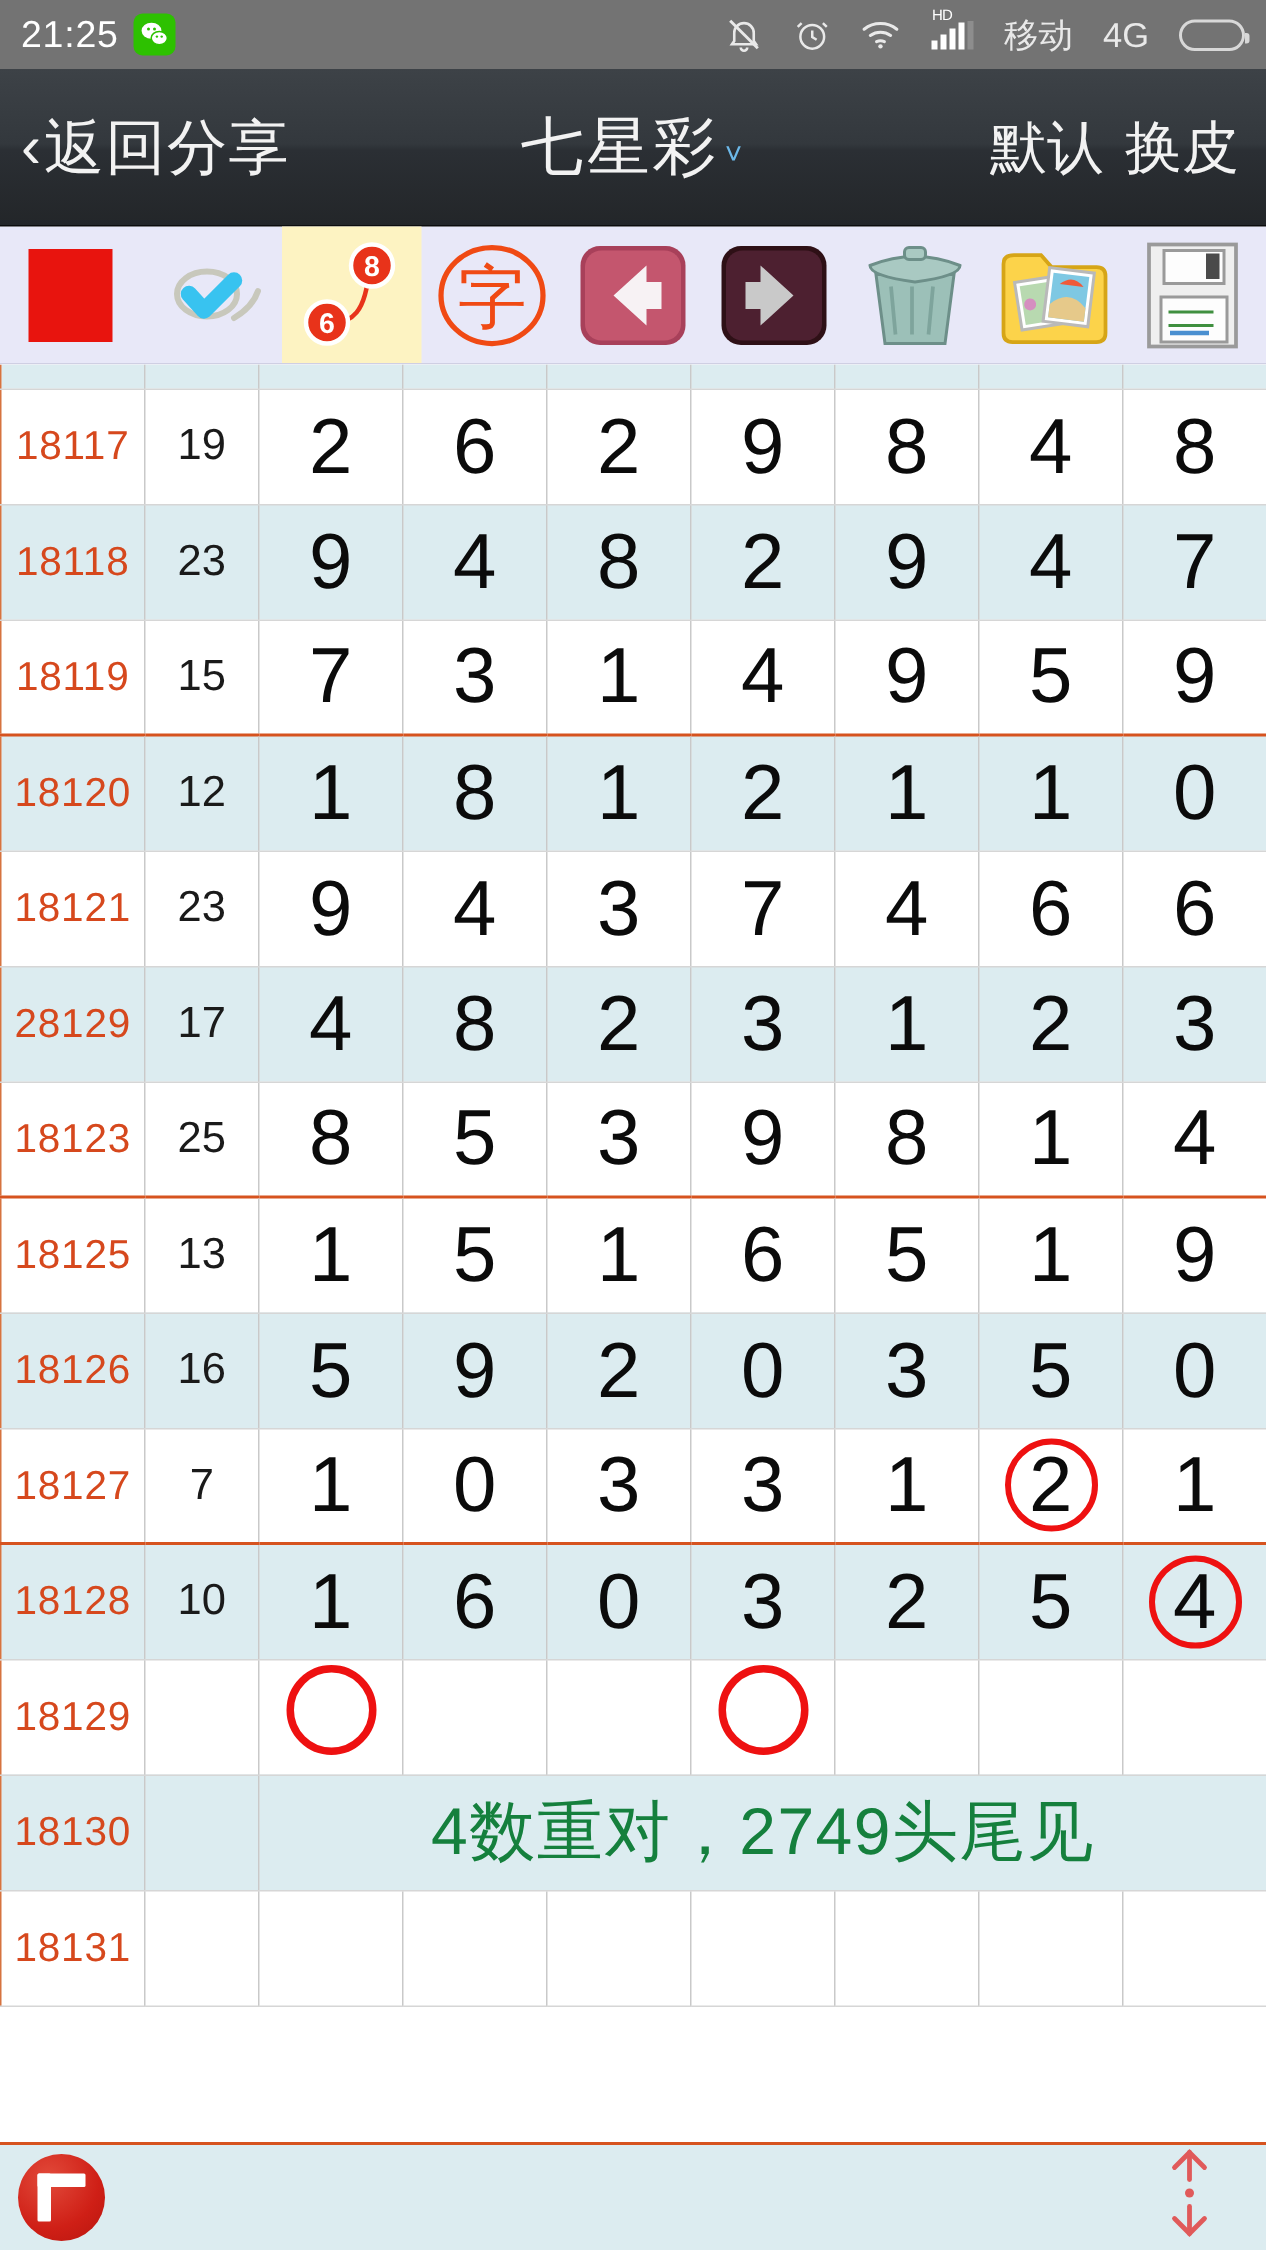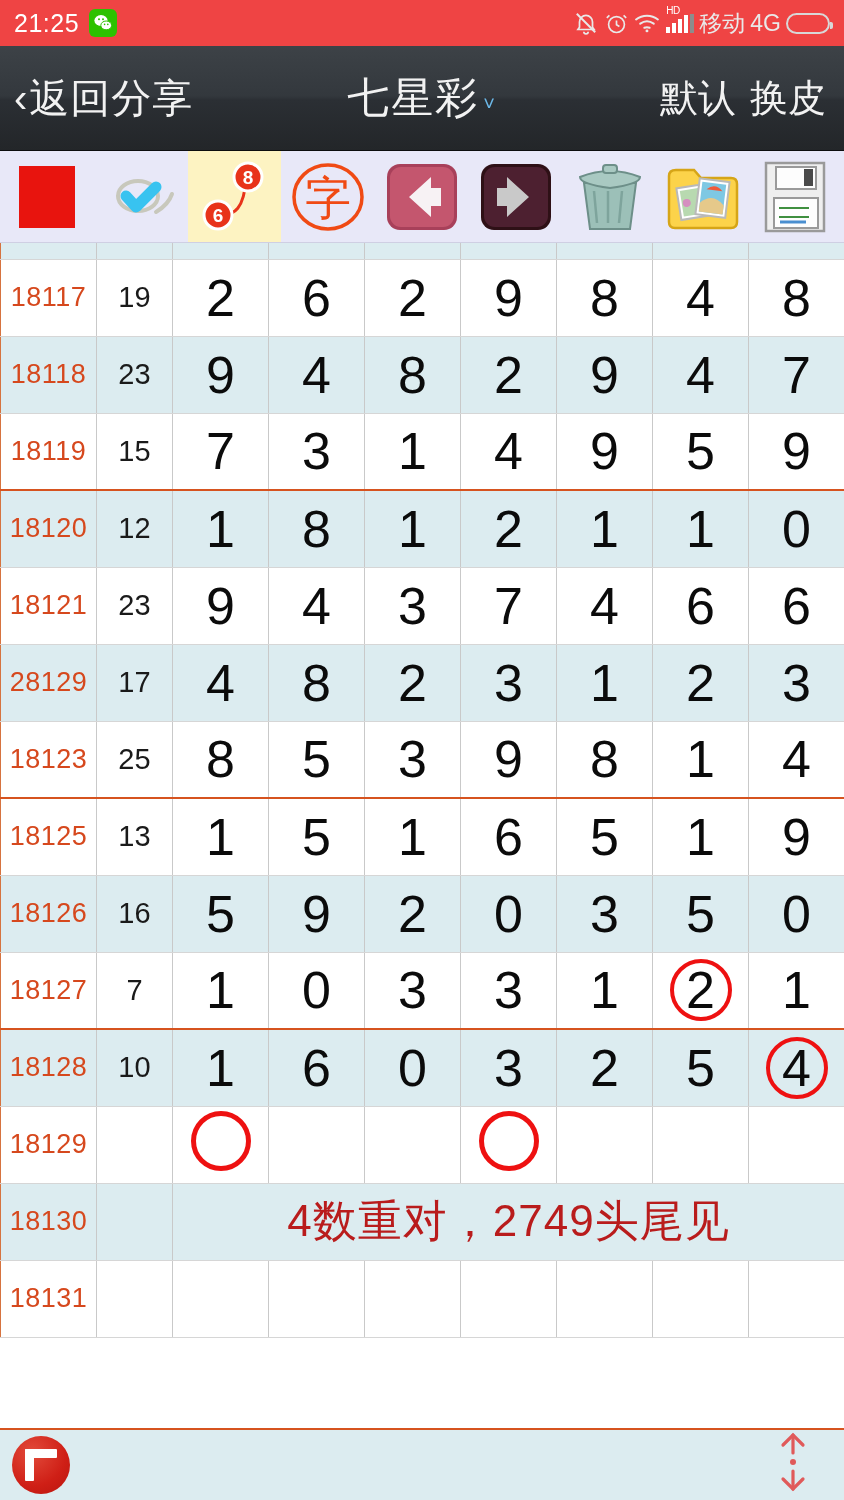--- a/index.html
+++ b/index.html
@@ -6,30 +6,30 @@
   html,body { width:844px; height:1500px; }
   body {
     font-family:"Liberation Sans","DejaVu Sans",sans-serif;
     background:#ffffff;
     overflow:hidden;
   }
   #app { width:844px; height:1500px; position:relative; display:flex; flex-direction:column; }
 
   
   .statusbar{
-    height:46px; background:#ef4444; color:#fff; display:flex; align-items:center;
+    height:46px; background:#737373; color:#fff; display:flex; align-items:center;
     padding:0 14px; flex:0 0 46px;
   }
   .sb-time{ font-size:25px; letter-spacing:.5px; font-family:"Liberation Sans",sans-serif; }
   .sb-wechat{
     width:28px;height:28px;border-radius:6px;background:#2dc100;margin-left:10px;
     display:flex;align-items:center;justify-content:center;
   }
   .sb-wechat svg{ display:block; }
-  .sb-right{ margin-left:auto; display:flex; align-items:center; gap:5px; }
+  .sb-right{ margin-left:auto; display:flex; align-items:center; gap:20px; }
   .sb-ico{ display:flex; align-items:center; justify-content:center; }
   .sb-text{ font-size:23px; color:#e9e9e9; }
   .bars{ display:flex; align-items:flex-end; gap:2px; height:19px; position:relative;}
   .bars i{ display:block; width:4px; background:#fff; }
   .bars i.b1{height:6px}.bars i.b2{height:10px}.bars i.b3{height:14px}.bars i.b4{height:18px}
   .bars i.b5{height:19px;background:#8d8d8d}
   .hd{ font-size:10px; position:absolute; top:-9px; left:0; color:#fff; letter-spacing:-0.5px;}
   .batt{ width:44px;height:21px;border:2px solid #d8d8d8;border-radius:11px;position:relative; }
   .batt:after{content:"";position:absolute;right:-5px;top:7px;width:3px;height:7px;background:#d8d8d8;border-radius:0 2px 2px 0;}
 
@@ -92,21 +92,21 @@
 
   .circled{
     display:inline-flex; align-items:center; justify-content:center;
     width:62px; height:62px; border:4px solid #ee1111; border-radius:50%;
     font-size:52px; line-height:1;
   }
   .emptycircle{
     display:inline-block; width:60px; height:60px;
     border:5px solid #ee1111; border-radius:50%;
   }
-  td.msg{ color:#b91c1c; font-size:44px; white-space:nowrap; letter-spacing:1px; }
+  td.msg{ color:#15803d; font-size:44px; white-space:nowrap; letter-spacing:1px; }
 
   
   .footer{
     flex:0 0 72px; height:72px; background:#dcecf0; display:flex; align-items:center;
     position:relative; border-top:2px solid #d6531f;
   }
   .fab{
     margin-left:12px; width:58px; height:58px; border-radius:50%;
     background:radial-gradient(circle at 35% 28%,#e24a3a 0%,#cf1f16 60%,#b8150e 100%);
     display:flex; align-items:center; justify-content:center; cursor:pointer;

